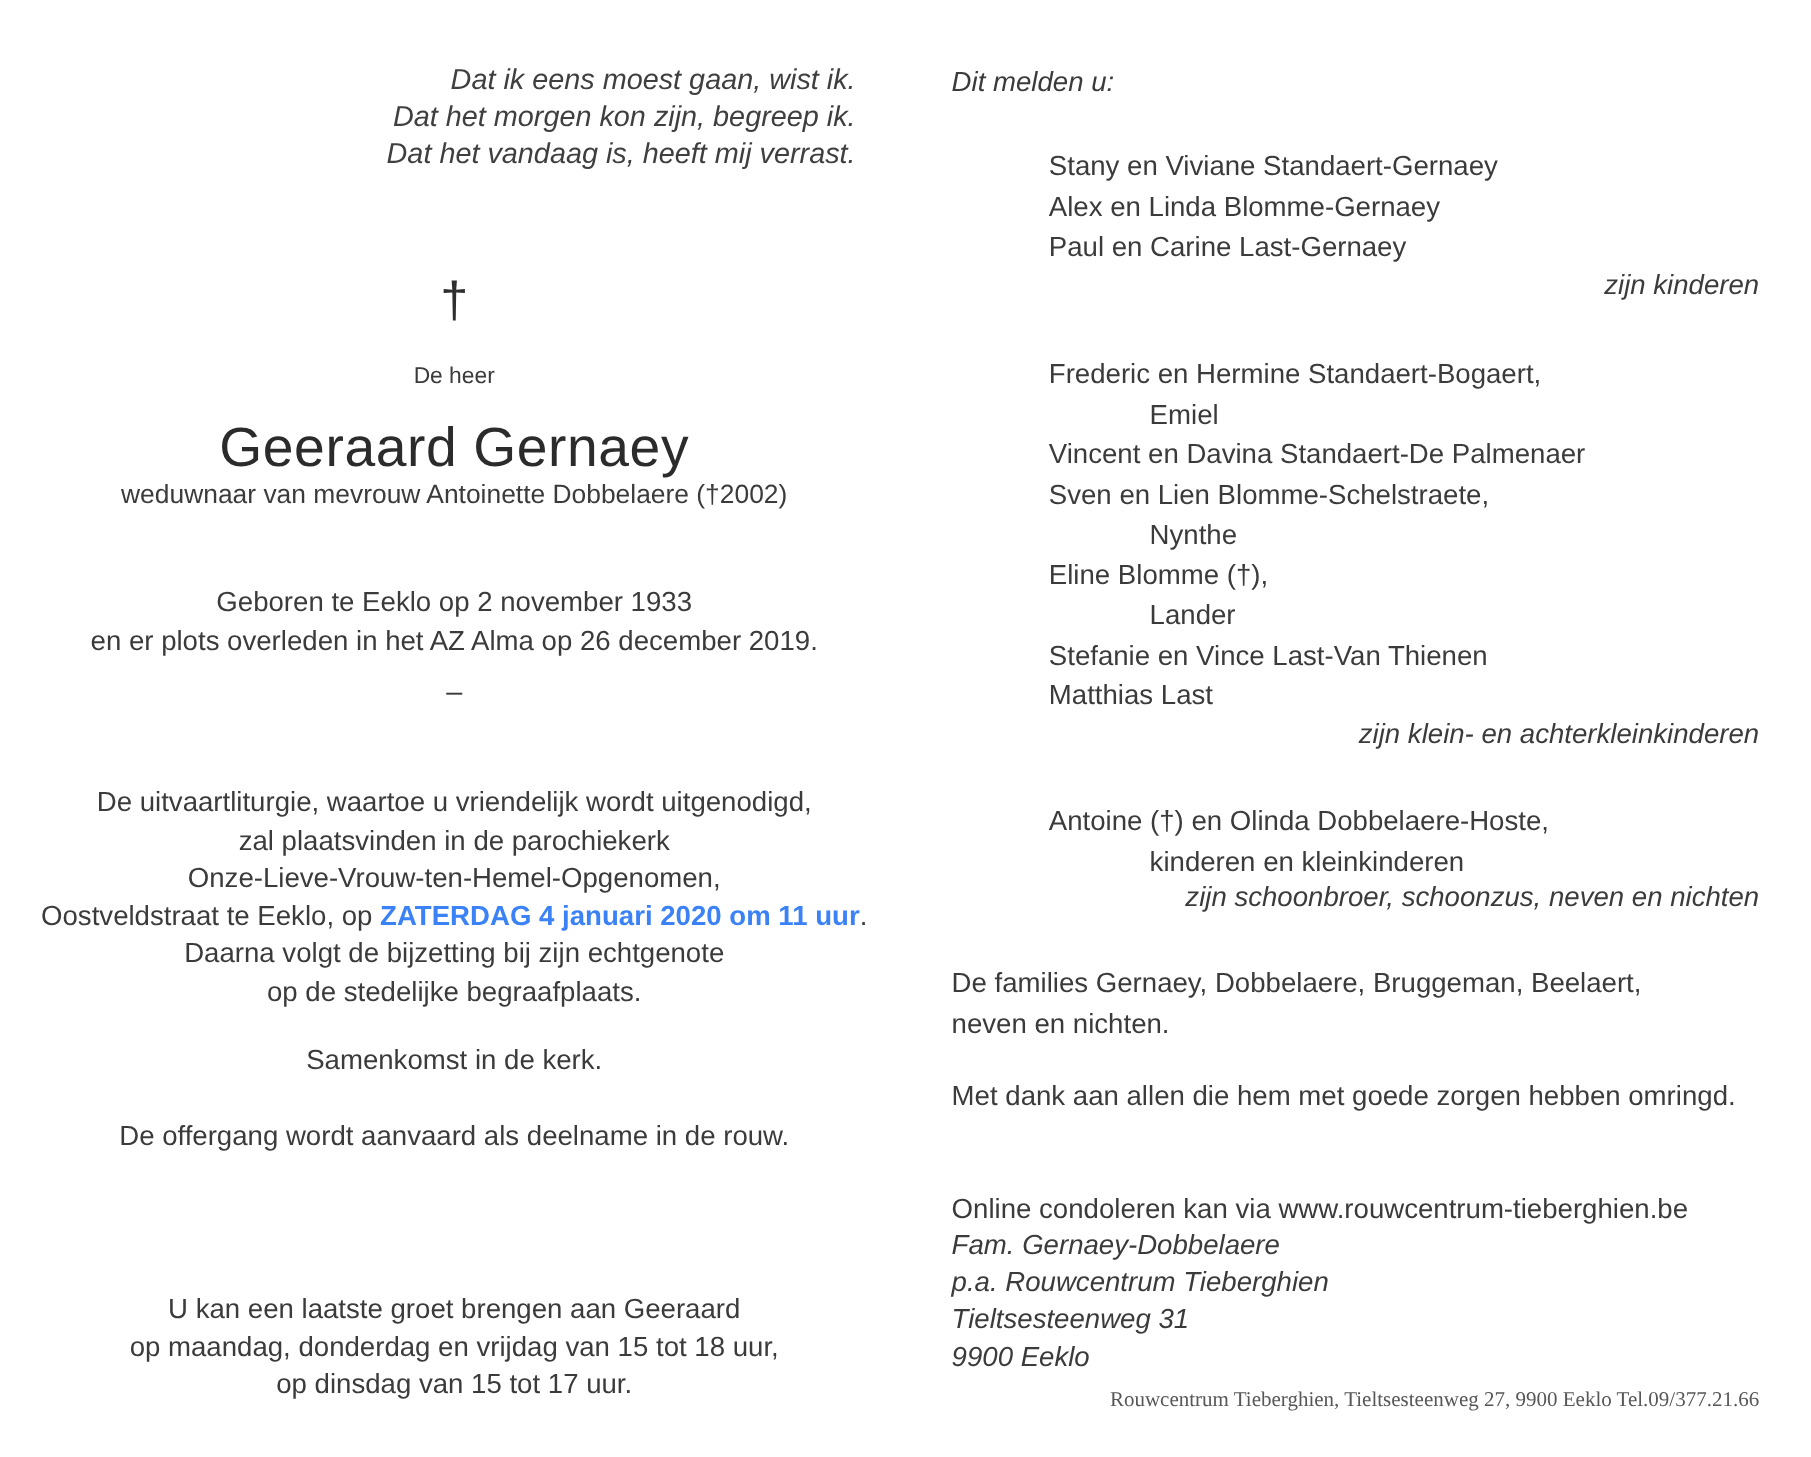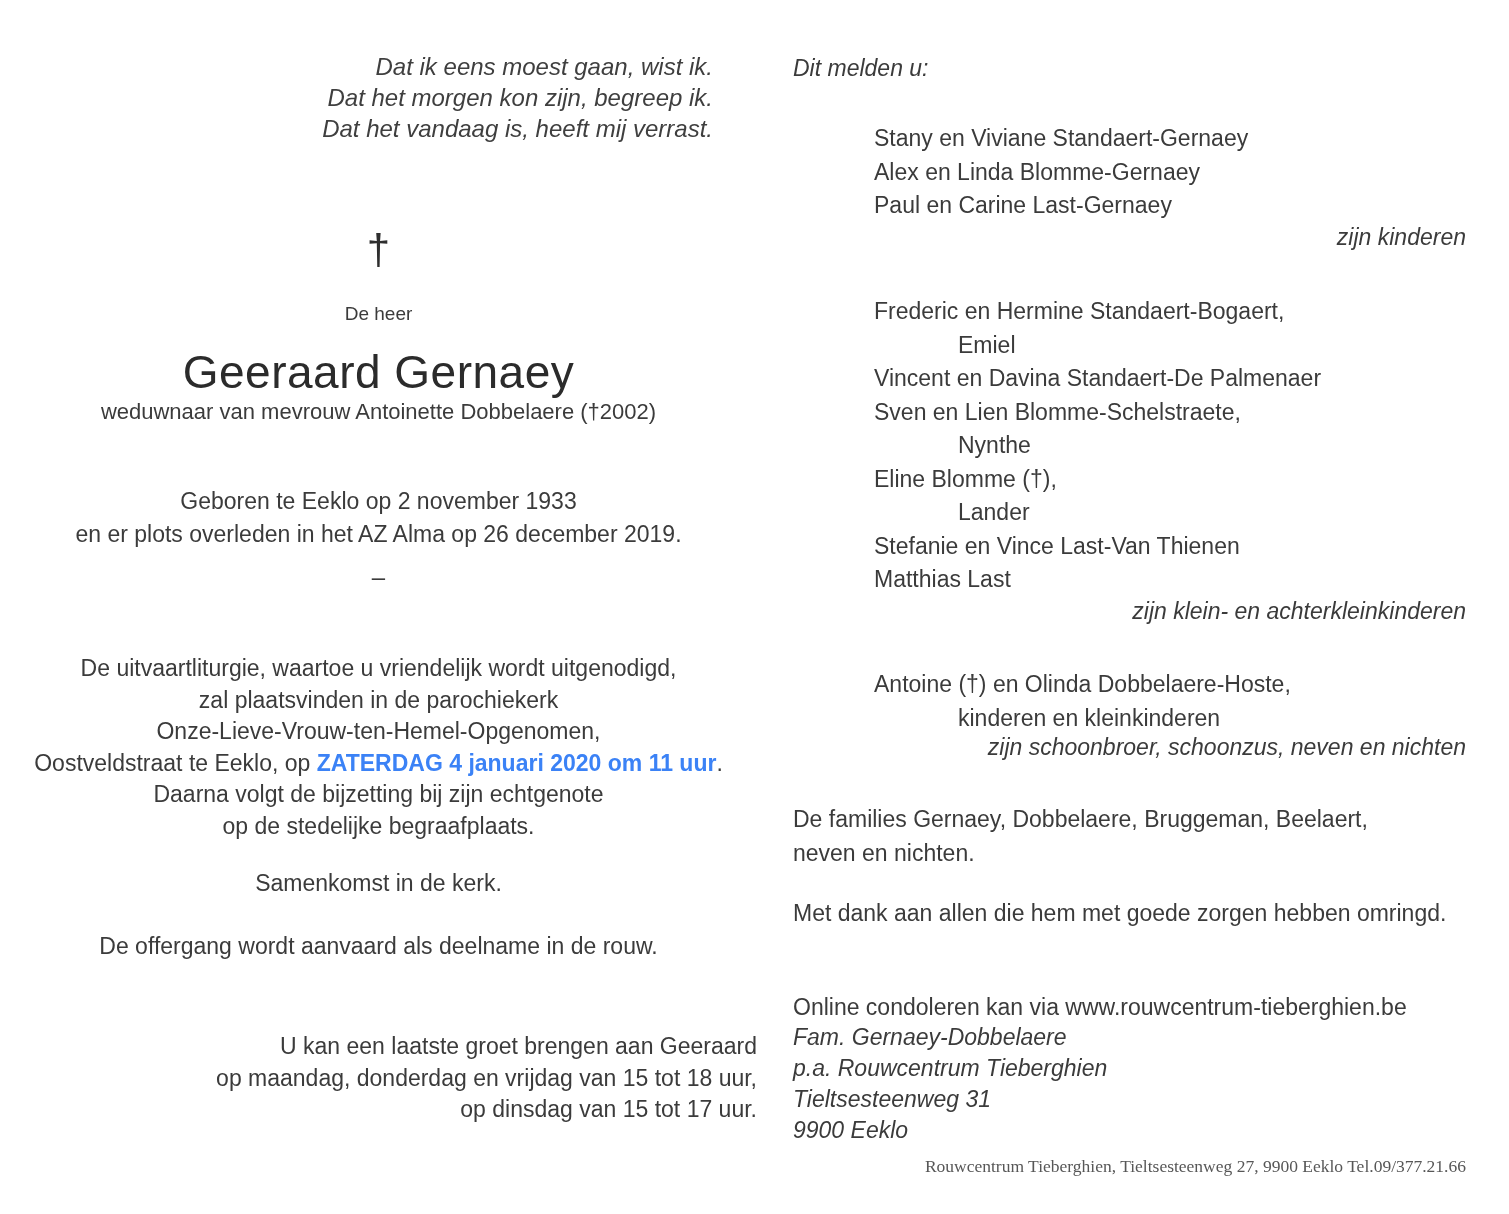--- a/index.html
+++ b/index.html
@@ -24,21 +24,21 @@
     top: 345px; font-size: 46px; font-weight: 400;
     color: #2b2b2b; letter-spacing: 0.5px; margin: 0;
   }
   .widower { top: 399px; font-size: 22px; }
   .birth-death { top: 461px; line-height: 33px; margin-top: 24px; }
   .divider { top: 563px; font-size: 24px; }
   .service { top: 653px; line-height: 31.5px; }
   .service b { font-weight: 700; color: #3b82f6; }
   .gathering { top: 870px; }
   .offering { top: 933px; }
-  .visitation { top: 1031px; line-height: 31.5px; text-align: right; }
+  .visitation { top: 1075px; line-height: 31.5px; }
 
   
   .right-block { left: 793px; width: 673px; font-size: 23px; text-align: left; }
   .announce { top: 55px; font-style: italic; }
   .name-list { line-height: 33.5px; }
   .ind { padding-left: 81px; }
   .sub { padding-left: 165px; }
   .relation-label { text-align: right; font-style: italic; }
   .children-list { top: 122px; }
   .children-label { top: 224px; }

